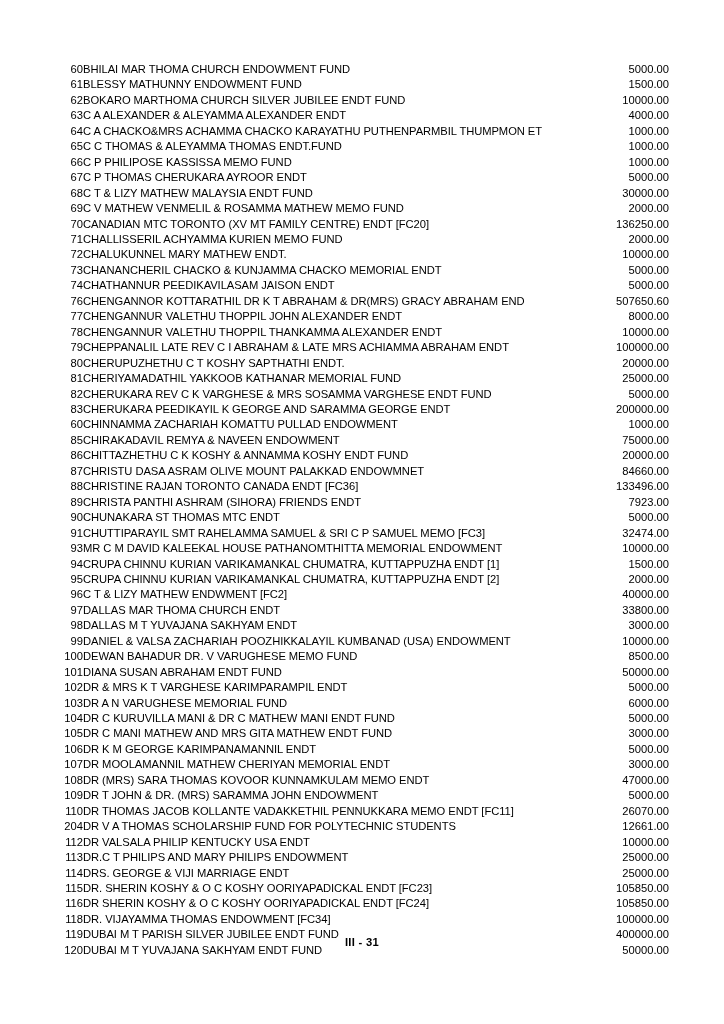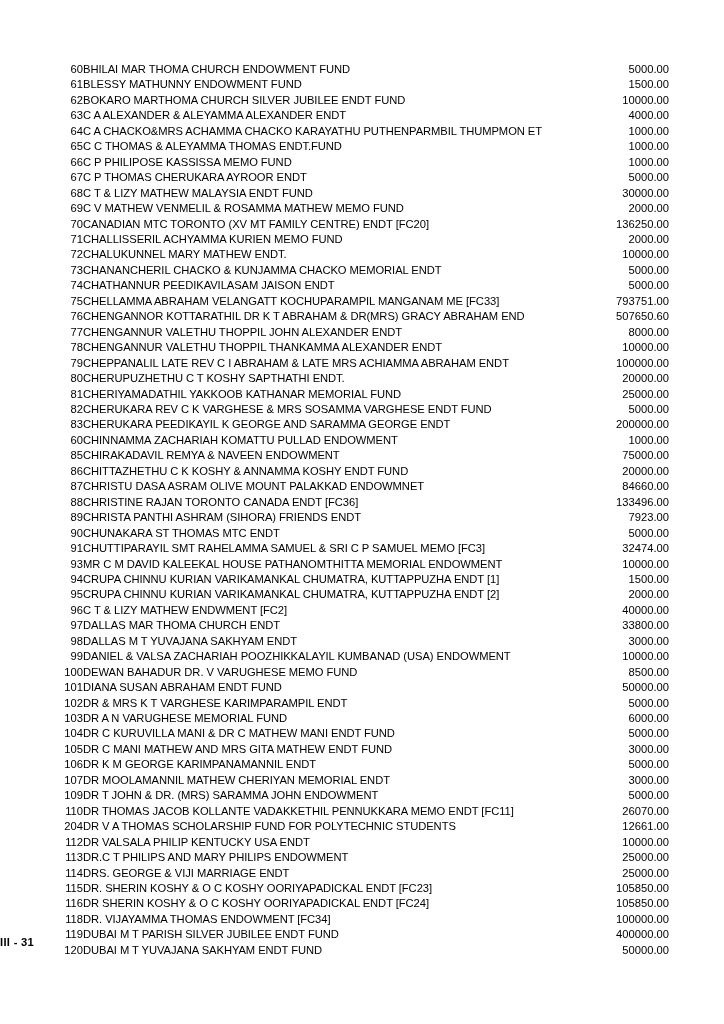--- a/index.html
+++ b/index.html
@@ -52,21 +52,21 @@
   td.c-amt {
     width: 90px;
     text-align: right;
     padding-right: 2px;
   }
   #footer {
     position: absolute;
     left: 0;
     right: 0;
     top: 936px;
-    text-align: left;
+    text-align: center;
     font-size: 11.2px;
     font-weight: bold;
     letter-spacing: 0.3px;
   }
 </style>
 </head>
 <body>
 
 <div id="page">
 
@@ -141,25 +141,20 @@
           <td class="c-num">73</td>
           <td class="c-name">CHANANCHERIL CHACKO &amp; KUNJAMMA CHACKO MEMORIAL ENDT</td>
           <td class="c-amt">5000.00</td>
         </tr>
         <tr>
           <td class="c-num">74</td>
           <td class="c-name">CHATHANNUR PEEDIKAVILASAM JAISON ENDT</td>
           <td class="c-amt">5000.00</td>
         </tr>
         <tr>
-          <td class="c-num">75</td>
-          <td class="c-name">CHELLAMMA ABRAHAM VELANGATT KOCHUPARAMPIL MANGANAM ME [FC33]</td>
-          <td class="c-amt">793751.00</td>
-        </tr>
-        <tr>
           <td class="c-num">76</td>
           <td class="c-name">CHENGANNOR KOTTARATHIL DR K T ABRAHAM &amp; DR(MRS) GRACY ABRAHAM END</td>
           <td class="c-amt">507650.60</td>
         </tr>
         <tr>
           <td class="c-num">77</td>
           <td class="c-name">CHENGANNUR VALETHU THOPPIL JOHN ALEXANDER ENDT</td>
           <td class="c-amt">8000.00</td>
         </tr>
         <tr>
@@ -301,20 +296,25 @@
           <td class="c-num">106</td>
           <td class="c-name">DR K M GEORGE KARIMPANAMANNIL ENDT</td>
           <td class="c-amt">5000.00</td>
         </tr>
         <tr>
           <td class="c-num">107</td>
           <td class="c-name">DR MOOLAMANNIL MATHEW CHERIYAN MEMORIAL ENDT</td>
           <td class="c-amt">3000.00</td>
         </tr>
         <tr>
+          <td class="c-num">108</td>
+          <td class="c-name">DR (MRS) SARA THOMAS KOVOOR KUNNAMKULAM MEMO ENDT</td>
+          <td class="c-amt">47000.00</td>
+        </tr>
+        <tr>
           <td class="c-num">109</td>
           <td class="c-name">DR T JOHN &amp; DR. (MRS) SARAMMA JOHN ENDOWMENT</td>
           <td class="c-amt">5000.00</td>
         </tr>
         <tr>
           <td class="c-num">110</td>
           <td class="c-name">DR THOMAS JACOB KOLLANTE VADAKKETHIL PENNUKKARA MEMO ENDT [FC11]</td>
           <td class="c-amt">26070.00</td>
         </tr>
         <tr>

